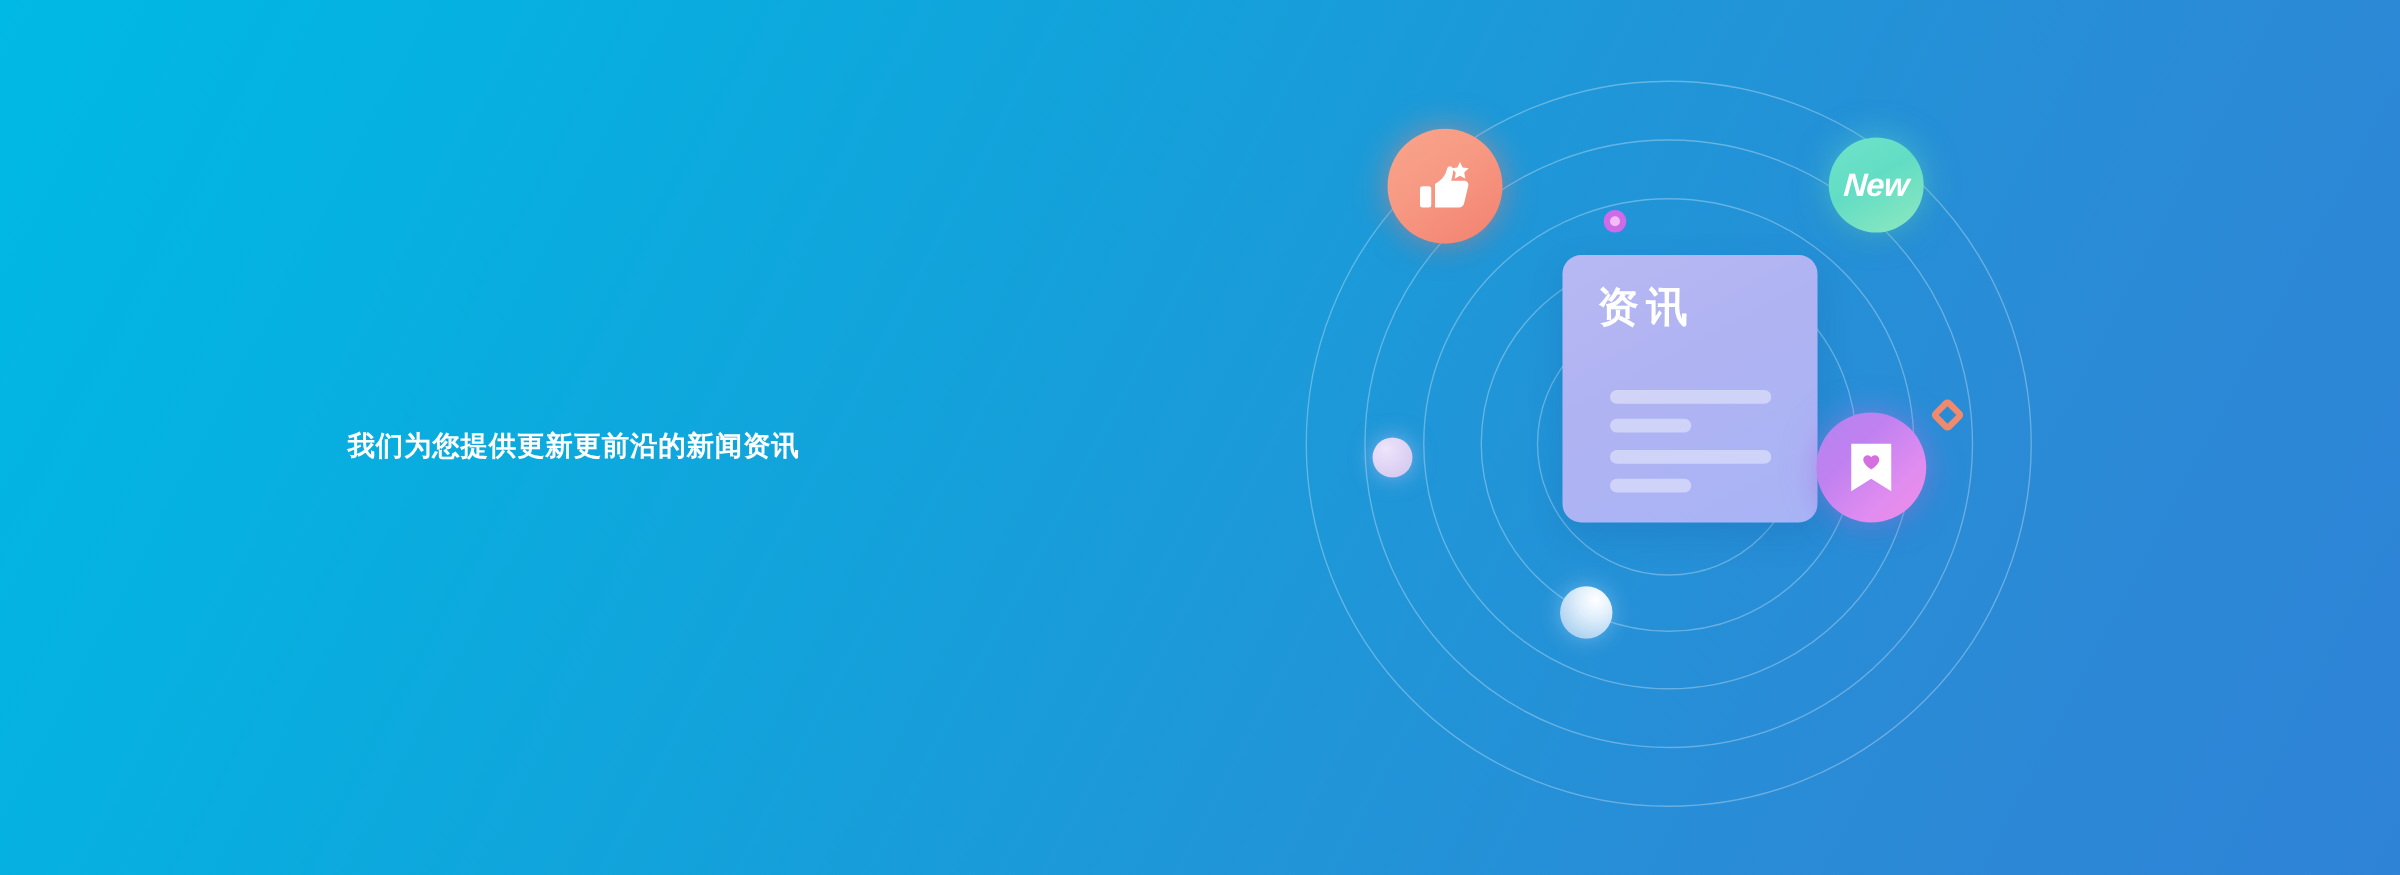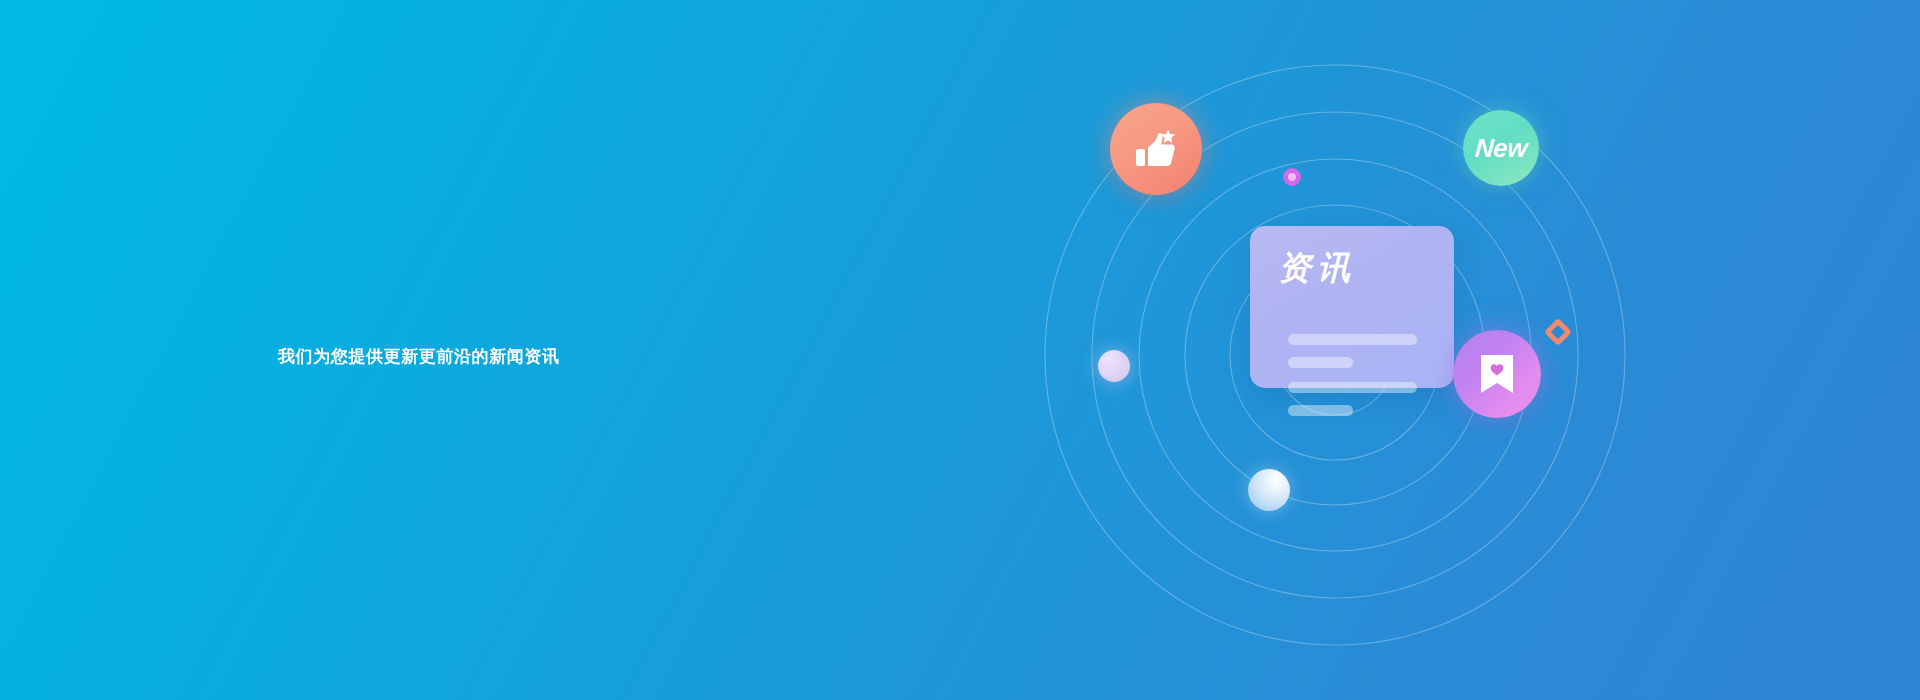--- a/index.html
+++ b/index.html
@@ -32,21 +32,21 @@
     font-size: 37px;
     font-weight: bold;
     line-height: 51px;
     letter-spacing: 1.5px;
     text-shadow: 0 1px 3px rgba(0,60,110,0.18);
     white-space: nowrap;
   }
   .subtitle {
     margin-top: 32px;
     color: #ffffff;
-    font-size: 17px;
+    font-size: 22px;
     font-weight: bold;
     letter-spacing: 0.6px;
     line-height: 26px;
     white-space: nowrap;
   }
 
   
   .art {
     position: absolute;
     left: 1010px;
@@ -60,27 +60,26 @@
     left: 0; top: 0;
     width: 700px;
     height: 700px;
     pointer-events: none;
   }
 
   
   .doc-card {
     position: absolute;
     left: 240px;
-    top: 226px;
+    top: 204px;
     width: 204px;
-    height: 162px;
+    height: 214px;
     border-radius: 15px;
     background: linear-gradient(152deg, #b7b9f3 0%, #b0b3f2 42%, #a8b4f6 100%);
     box-shadow: 0 10px 28px rgba(20,60,130,0.16);
-    font-style: italic;
   }
   .doc-title {
     position: absolute;
     left: 28px;
     top: 22px;
     color: #ffffff;
     font-size: 33px;
     font-weight: bold;
     letter-spacing: 6px;
     line-height: 40px;

